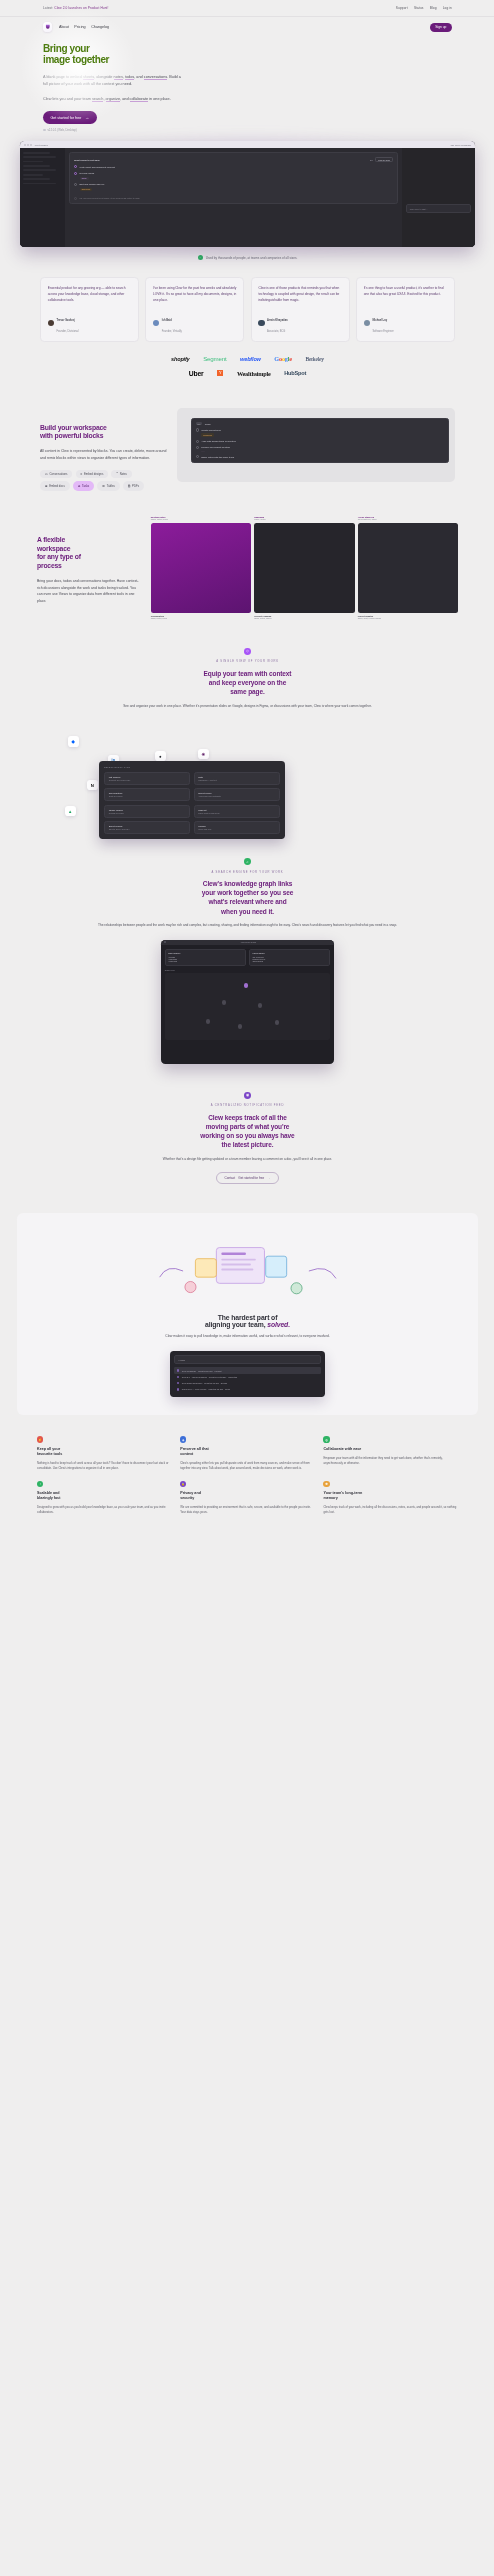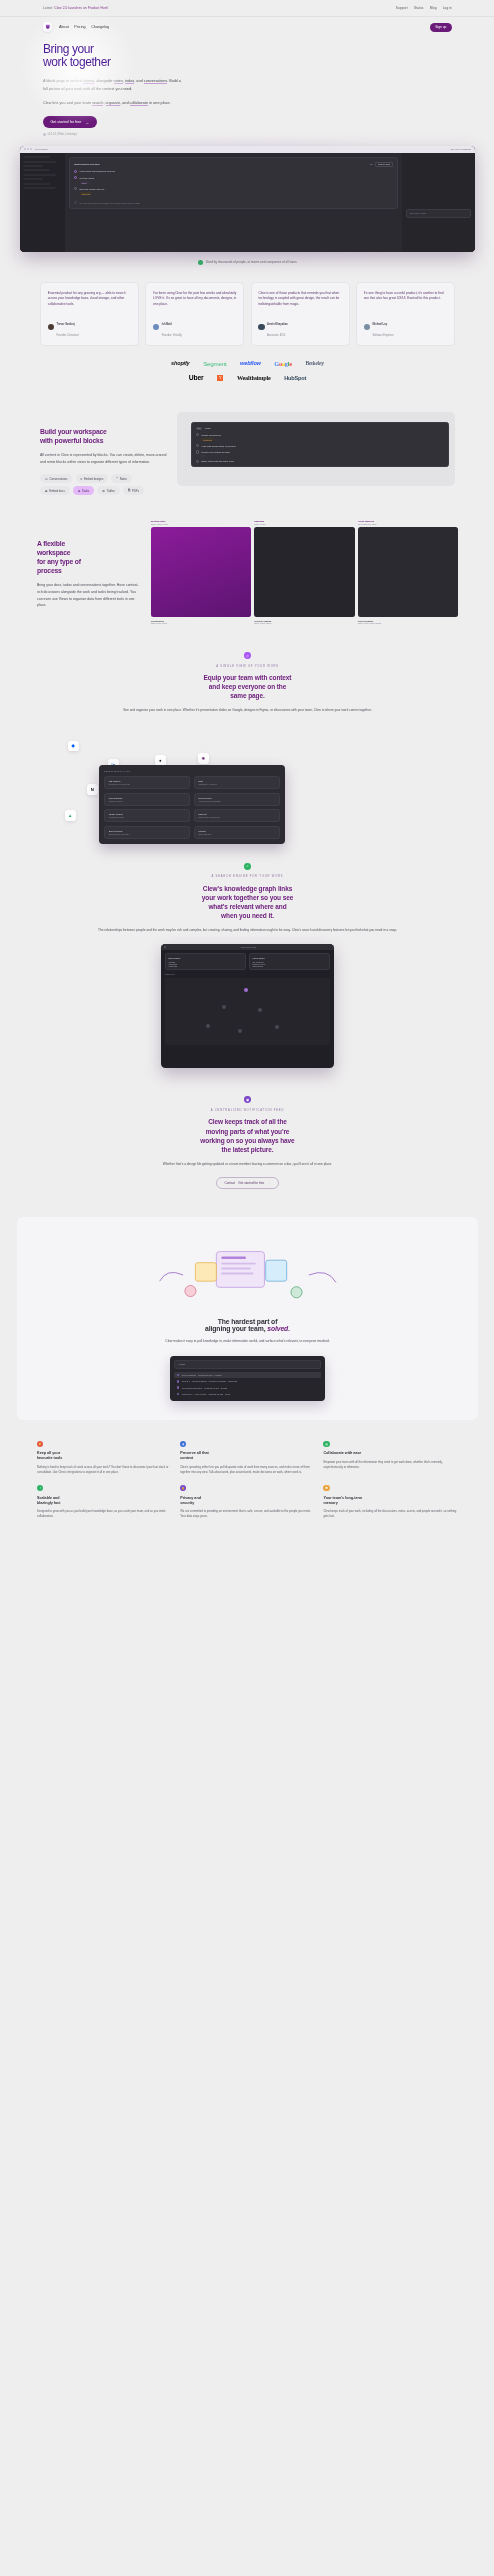--- a/index.html
+++ b/index.html
@@ -45,22 +45,22 @@
 
   
   .hero { padding: 11px 43px 0 43px; position: relative; }
   .hero::before {
     content: ""; position: absolute; left: 18.6px; top: -25px;
     width: 117px; height: 117px; border-radius: 50%;
     background: radial-gradient(circle,#ffffff 0%, rgba(255,255,255,0) 70%);
     pointer-events: none;
   }
   h1.hero-title {
-    font-size: 12px; line-height: 1.12; font-weight: 400;
-    color: #4c1d95; letter-spacing: -0.4px; position: relative;
+    font-size: 10px; line-height: 1.12; font-weight: 700;
+    color: #4d7c0f; letter-spacing: -0.4px; position: relative;
   }
   .hero-p {
     margin-top: 8.7px; font-size: 3.8px; line-height: 2.0; color: #4b4b55;
     max-width: 142px;
   }
   .hero-p .u { border-bottom: 0.6px solid #c79fd6; }
   .hero-p2 { margin-top: 6.8px; }
   .cta {
     margin-top: 8px; display: inline-flex; align-items: center; gap: 3.7px;
     background: #6a1b7a; color: #fff; border: none; cursor: pointer;
@@ -309,21 +309,21 @@
         <span>Pricing</span>
         <span>Changelog</span>
       </div>
     </div>
     <button class="signup">Sign up</button>
   </div>
 
   <div class="hero">
     <h1 class="hero-title">
       <span>Bring your</span><br>
-      <span>work together</span>
+      <span>image together</span>
     </h1>
     <p class="hero-p">
       <span>A blank page to embed </span><span class="u">sheets</span><span>, alongside </span><span class="u">notes</span><span>, </span><span class="u">todos</span><span>, and </span><span class="u">conversations</span><span>. Build a full picture of your work with all the context you need.</span>
     </p>
     <p class="hero-p hero-p2">
       <span>Clew lets you and your team </span><span class="u">search</span><span>, </span><span class="u">organize</span><span>, and </span><span class="u">collaborate</span><span> in one place.</span>
     </p>
     <button class="cta">
       <span>Get started for free</span>
       <span class="arr">→</span>

